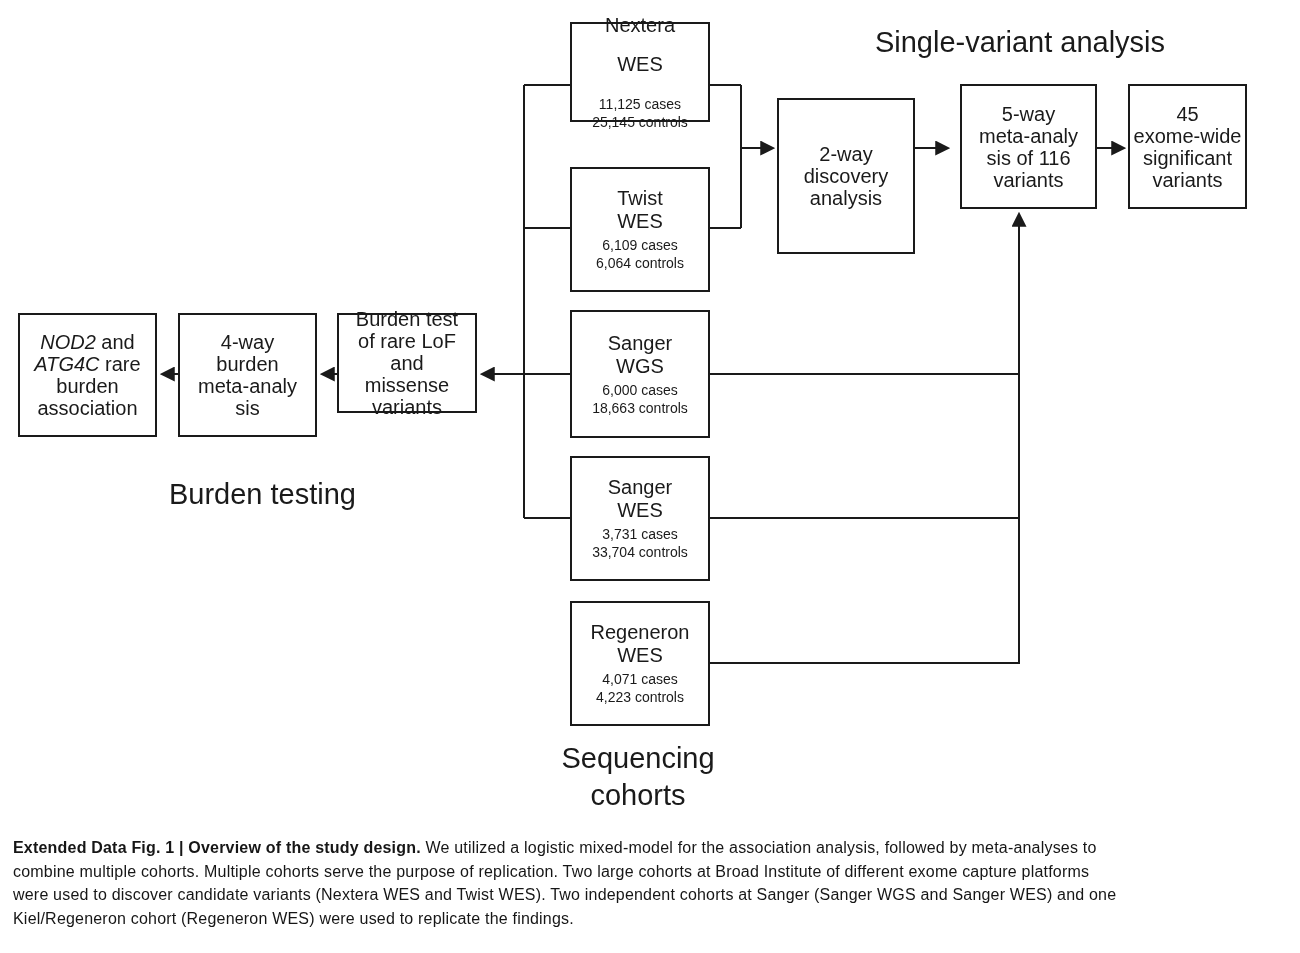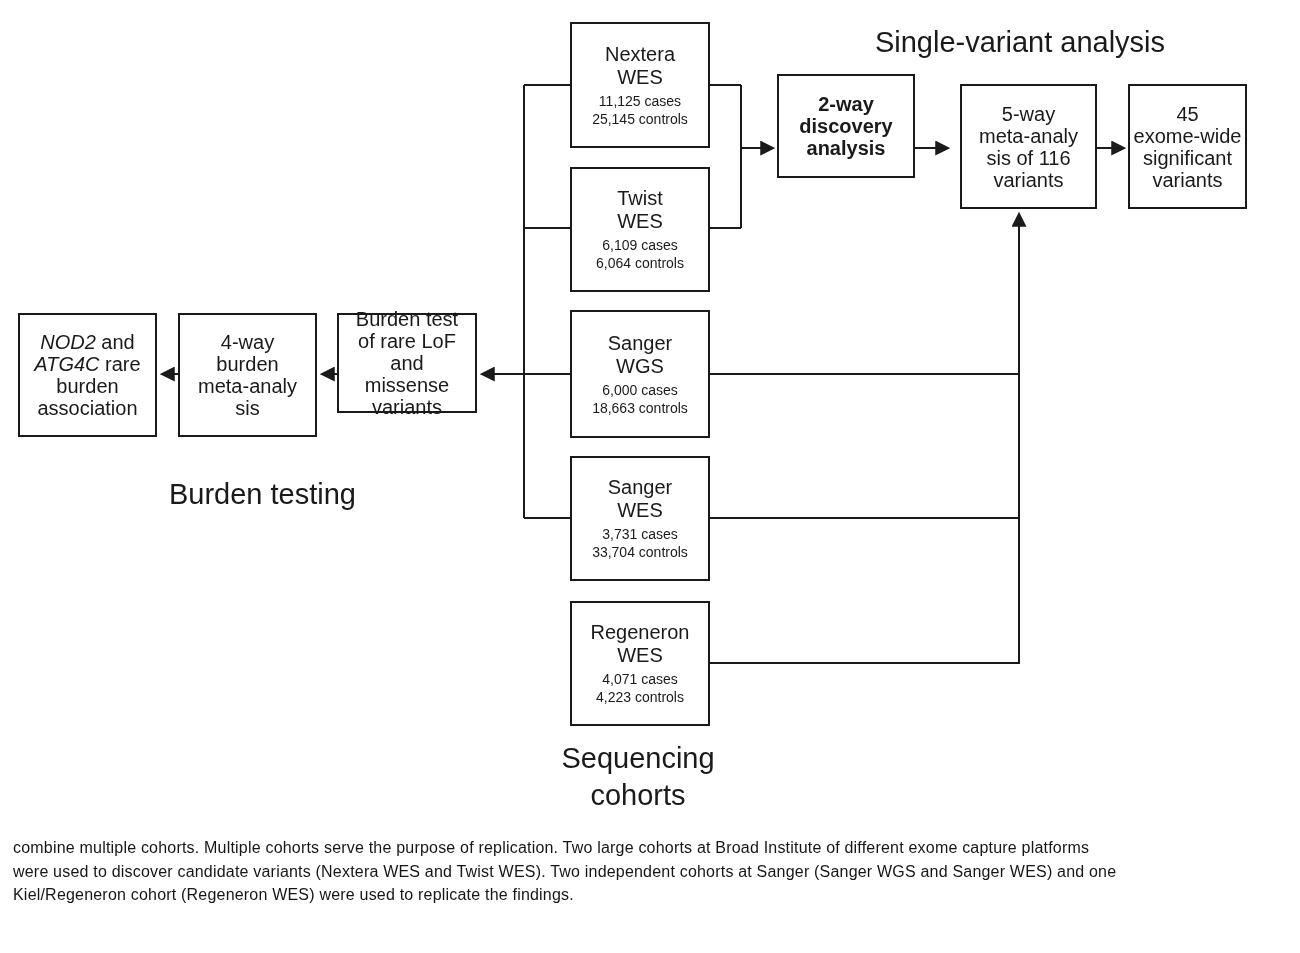--- a/index.html
+++ b/index.html
@@ -66,21 +66,21 @@
     <line x1="709" y1="663" x2="1019" y2="663"></line>
   </svg>
 
   <div class="heading" style="left:850px;top:24px;width:340px;">Single-variant analysis</div>
   <div class="heading" style="left:140px;top:476px;width:245px;">Burden testing</div>
   <div class="heading" id="seq-heading" style="left:543px;top:740px;width:190px;">
     <div>Sequencing</div>
     <div>cohorts</div>
   </div>
 
-  <div class="box" style="left:570px;top:22px;width:140px;height:126px;">
+  <div class="box" style="left:570px;top:22px;width:140px;height:100px;gap:16px;">
     <div class="title">Nextera</div>
     <div class="title">WES</div>
     <div class="subwrap">
       <div class="sub">11,125 cases</div>
       <div class="sub">25,145 controls</div>
     </div>
   </div>
 
   <div class="box" style="left:570px;top:167px;width:140px;height:125px;">
     <div class="title">Twist</div>
@@ -111,21 +111,21 @@
 
   <div class="box" style="left:570px;top:601px;width:140px;height:125px;">
     <div class="title">Regeneron</div>
     <div class="title">WES</div>
     <div class="subwrap">
       <div class="sub">4,071 cases</div>
       <div class="sub">4,223 controls</div>
     </div>
   </div>
 
-  <div class="box" style="left:777px;top:74px;width:138px;height:104px;font-weight:bold;">
+  <div class="box" style="left:777px;top:98px;width:138px;height:156px;">
     <div class="flowline">2-way</div>
     <div class="flowline">discovery</div>
     <div class="flowline">analysis</div>
   </div>
 
   <div class="box" style="left:960px;top:84px;width:137px;height:125px;">
     <div class="flowline">5-way</div>
     <div class="flowline">meta-analy</div>
     <div class="flowline">sis of 116</div>
     <div class="flowline">variants</div>
@@ -154,18 +154,19 @@
 
   <div class="box" style="left:337px;top:313px;width:140px;height:100px;">
     <div class="flowline">Burden test</div>
     <div class="flowline">of rare LoF</div>
     <div class="flowline">and</div>
     <div class="flowline">missense</div>
     <div class="flowline">variants</div>
   </div>
 
   <div id="caption">
+    <div><span class="bold">Extended Data Fig. 1 | Overview of the study design.</span><span> We utilized a logistic mixed-model for the association analysis, followed by meta-analyses to</span></div>
     <div>combine multiple cohorts. Multiple cohorts serve the purpose of replication. Two large cohorts at Broad Institute of different exome capture platforms</div>
     <div>were used to discover candidate variants (Nextera WES and Twist WES). Two independent cohorts at Sanger (Sanger WGS and Sanger WES) and one</div>
     <div>Kiel/Regeneron cohort (Regeneron WES) were used to replicate the findings.</div>
   </div>
 
 </div>
 
 </body></html>

